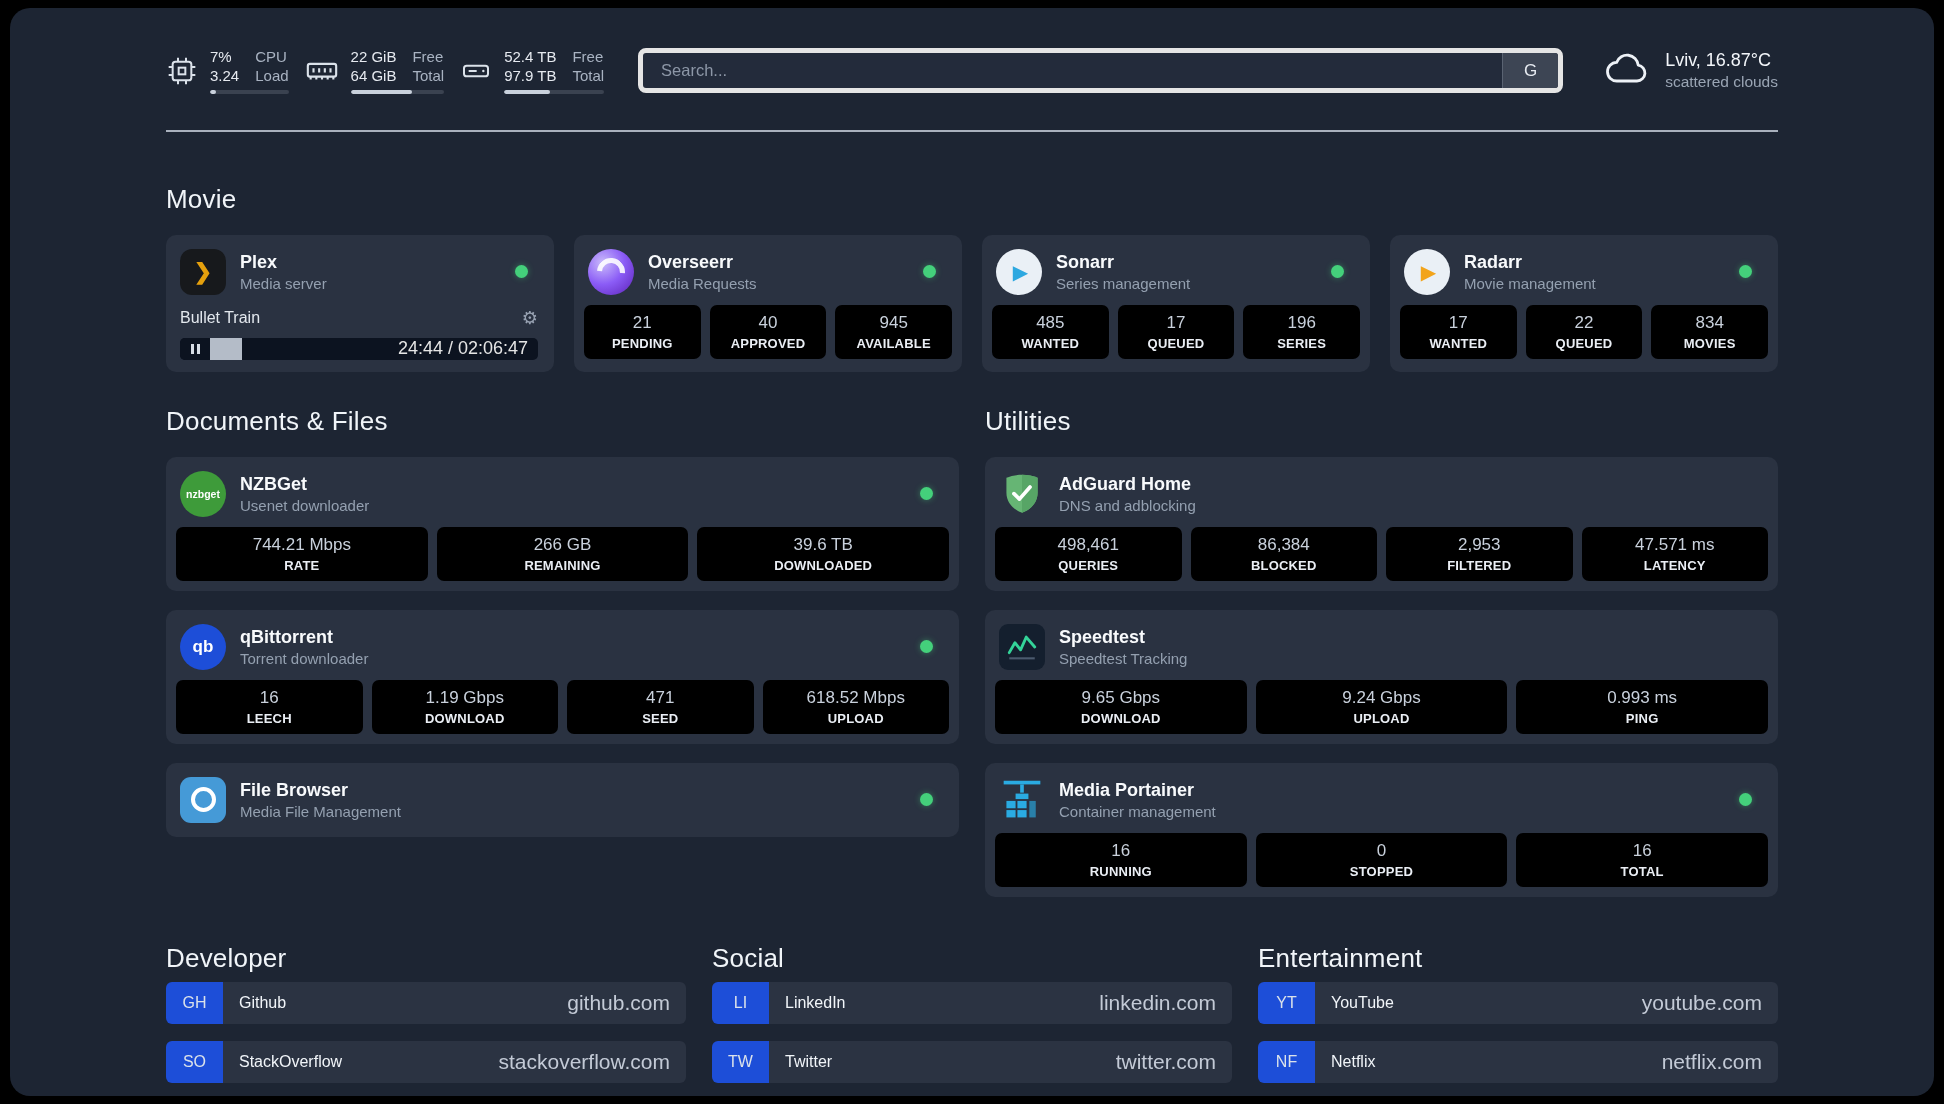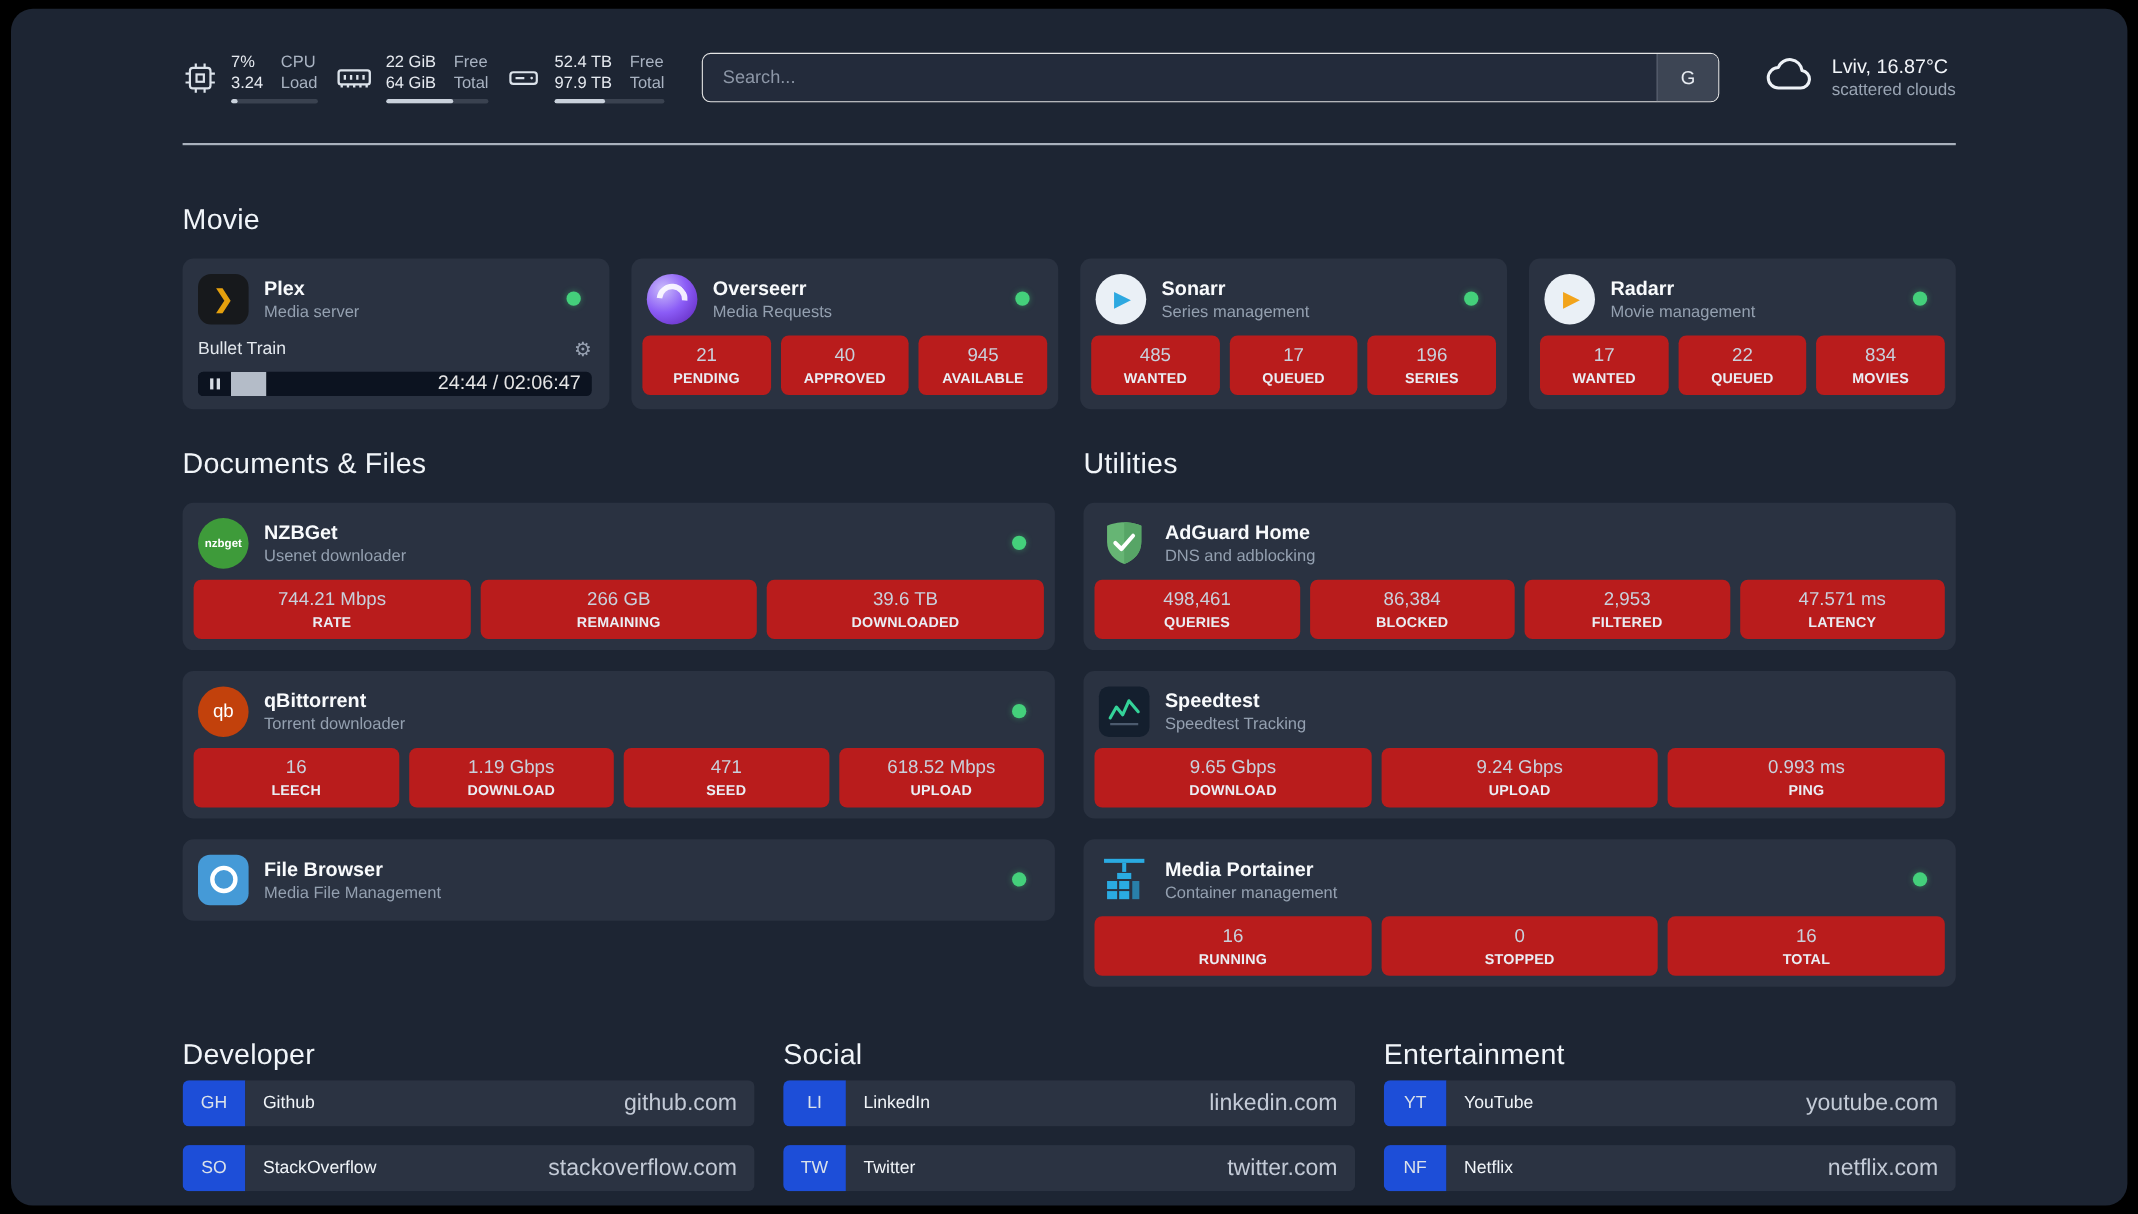--- a/index.html
+++ b/index.html
@@ -11,21 +11,21 @@
   .topbar { display:flex; align-items:center; gap:16px; }
   .res-widget { display:flex; align-items:center; gap:12px; }
   .res-icon { display:flex; color:#dbe2ea; }
   .res-body { display:flex; flex-direction:column; gap:4px; }
   .res-text { display:flex; gap:16px; font-size:15px; line-height:1.25; }
   .res-col { display:flex; flex-direction:column; color:#e6eaf0; }
   .res-col.labels { color:#a9b3c2; }
   .res-bar { height:4px; background:#3a4250; border-radius:2px; overflow:hidden; }
   .res-fill { height:100%; background:#c9d1dc; border-radius:2px; }
 
-  .search { flex:1; display:flex; align-items:stretch; height:45px; background:#232b3b; border:1px solid #e5e5e5; border-radius:8px; overflow:hidden; margin:0 24px 0 18px; }
+  .search { flex:1; display:flex; align-items:stretch; height:45px; background:#232b3b; border:5px solid #e5e5e5; border-radius:8px; overflow:hidden; margin:0 24px 0 18px; }
   .search-input { flex:1; background:transparent; border:none; outline:none; color:#e5e9ef; padding:0 18px; font-size:16.5px; font-family:"Liberation Sans", sans-serif; }
   .search-input::placeholder { color:#8d97a7; }
   .g-btn { width:56px; background:#3d4554; color:#e8ecf2; border:none; border-left:1px solid #5a6372; font-size:17px; cursor:pointer; font-family:"Liberation Sans", sans-serif; }
 
   .weather { display:flex; align-items:center; gap:14px; }
   .weather-text { display:flex; flex-direction:column; gap:2px; }
   .weather-loc { color:#f3f6fa; font-size:18px; }
   .weather-cond { color:#9aa5b4; font-size:15.5px; }
 
   .divider { height:2px; background:#b9c1cc; border:none; margin-top:36px; opacity:.9; }
@@ -41,32 +41,32 @@
 
   .card { background:#2a3241; border-radius:10px; padding:10px; }
   .card-header { display:flex; align-items:center; gap:14px; padding:4px 6px 10px 4px; cursor:pointer; }
   .svc-icon { width:46px; height:46px; border-radius:10px; display:flex; align-items:center; justify-content:center; flex-shrink:0; }
   .svc-text { display:flex; flex-direction:column; gap:2px; }
   .svc-name { color:#f8fafc; font-size:18px; font-weight:600; }
   .svc-sub { color:#94a0b0; font-size:15px; }
   .status-dot { width:13px; height:13px; border-radius:50%; background:#44d07b; margin-left:auto; margin-right:10px; box-shadow:0 0 6px rgba(68,208,123,.45); }
 
   .stats { display:grid; grid-auto-flow:column; grid-auto-columns:1fr; gap:9px; }
-  .stat { background:#b91c1c; border-radius:7px; padding:8px 4px; text-align:center; }
+  .stat { background:#000000; border-radius:7px; padding:8px 4px; text-align:center; }
   .stat-value { color:#c9d1dc; font-size:17px; }
   .stat-label { color:#eaeef4; font-size:13px; font-weight:700; margin-top:3px; letter-spacing:.2px; }
 
   
   .plex-icon { background:#17191c; color:#e5a00d; font-weight:700; font-size:22px; border-radius:12px; }
   .overseerr-icon { border-radius:50%; background:radial-gradient(circle at 32% 30%, #cabcfb 0%, #8b5cf6 48%, #5b21b6 100%); position:relative; }
   .overseerr-icon::after { content:""; width:18px; height:18px; border:5px solid rgba(255,255,255,.88); border-left-color:transparent; border-bottom-color:transparent; border-radius:50%; transform:rotate(-40deg); }
   .sonarr-icon { background:#eaf0f6; border-radius:50%; color:#2da8e0; font-size:20px; padding-left:3px; }
   .radarr-icon { background:#eaf0f6; border-radius:50%; color:#f2a41b; font-size:20px; padding-left:3px; }
   .nzbget-icon { background:#3e9b3a; border-radius:50%; color:#fff; font-size:10.5px; font-weight:700; }
-  .qb-icon { background:#c2410c; border-radius:50%; color:#fff; font-size:17px; font-weight:400; }
+  .qb-icon { background:#1d4ed8; border-radius:50%; color:#fff; font-size:17px; font-weight:700; }
   .fb-icon { background:#459ad7; border-radius:11px; }
   .fb-icon::after { content:""; width:17px; height:17px; border:4px solid #fff; border-radius:50%; }
   .speedtest-icon { background:#141f2e; border-radius:9px; }
   .plain-icon { background:transparent; }
 
   
   .player { padding:0 6px 2px 4px; }
   .player-top { display:flex; align-items:center; justify-content:space-between; margin:2px 0 9px; }
   .player-title { color:#e3e8ee; font-size:16px; }
   .gear { color:#97a1b1; font-size:18px; cursor:pointer; }

